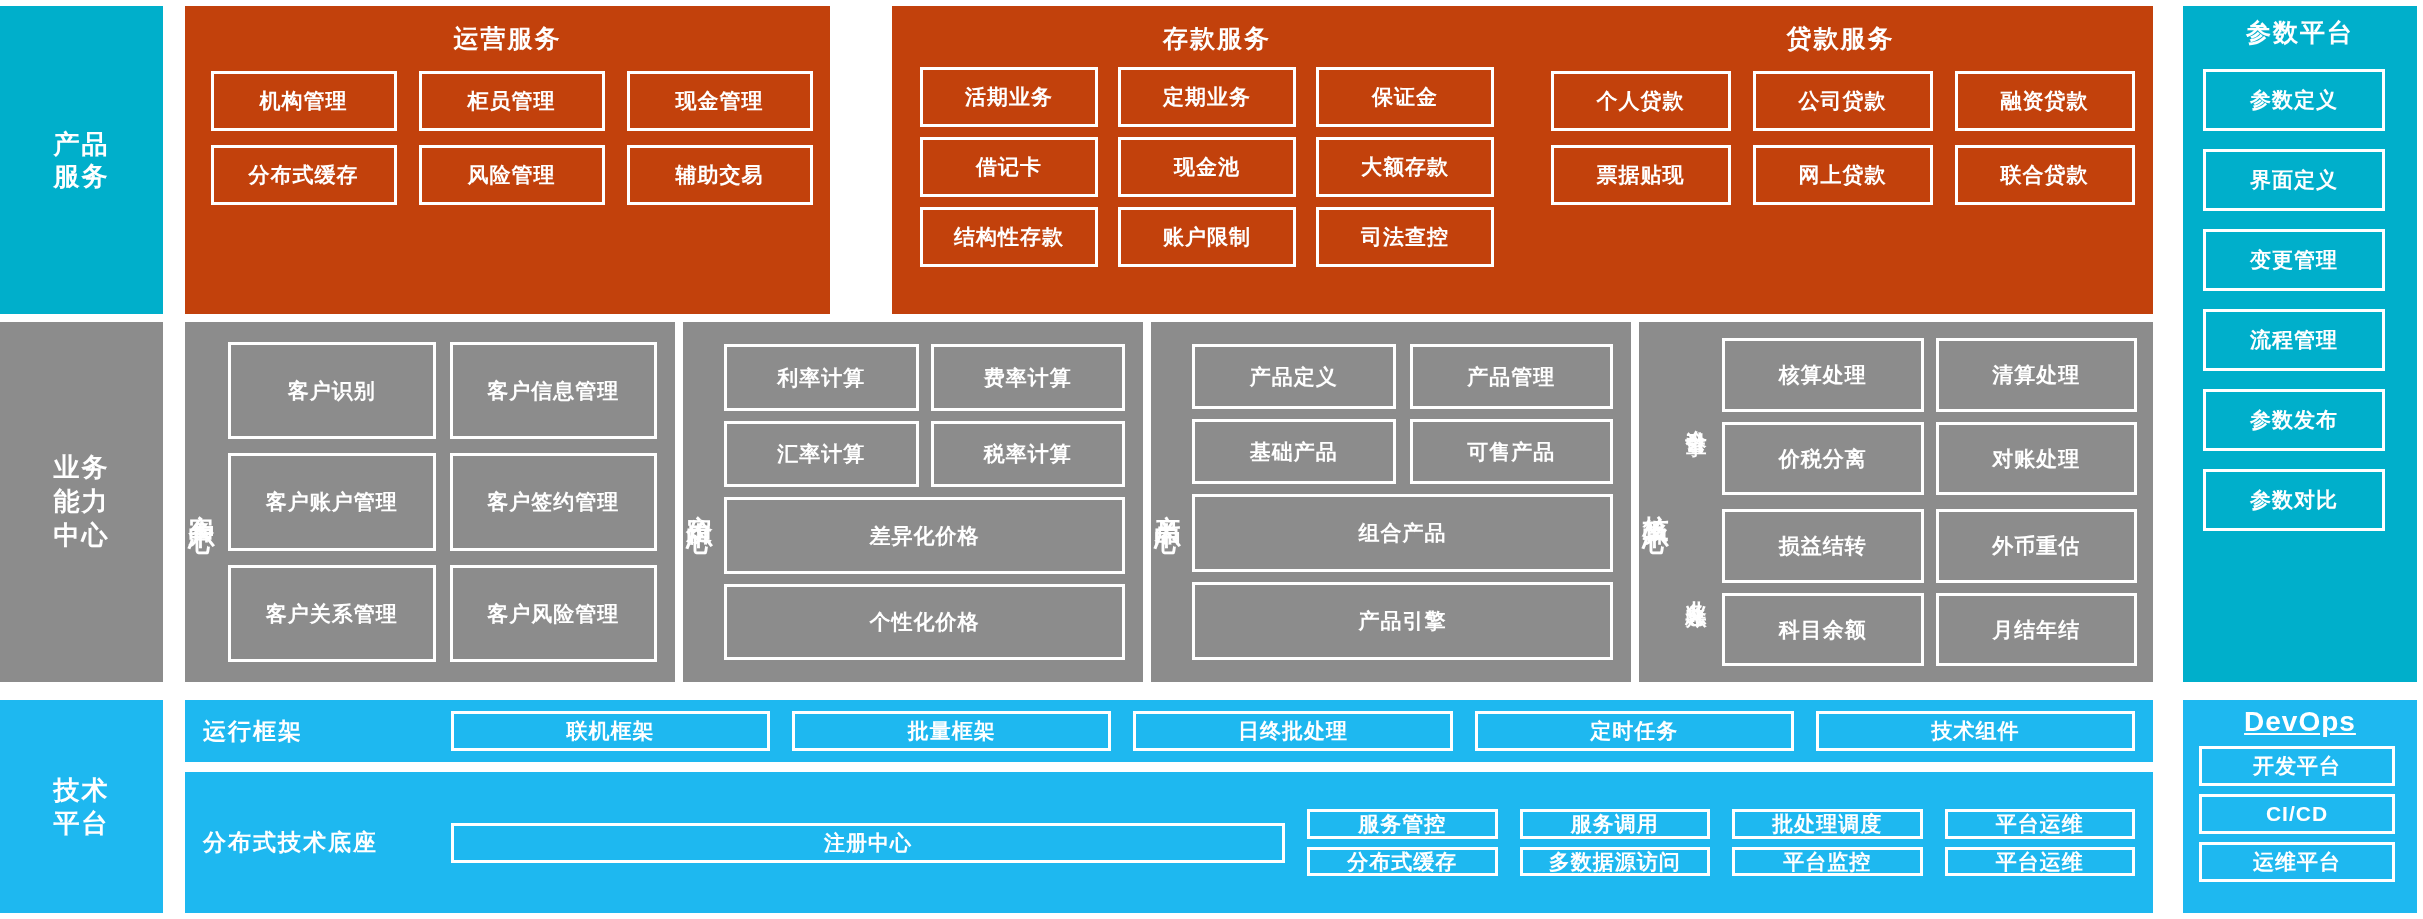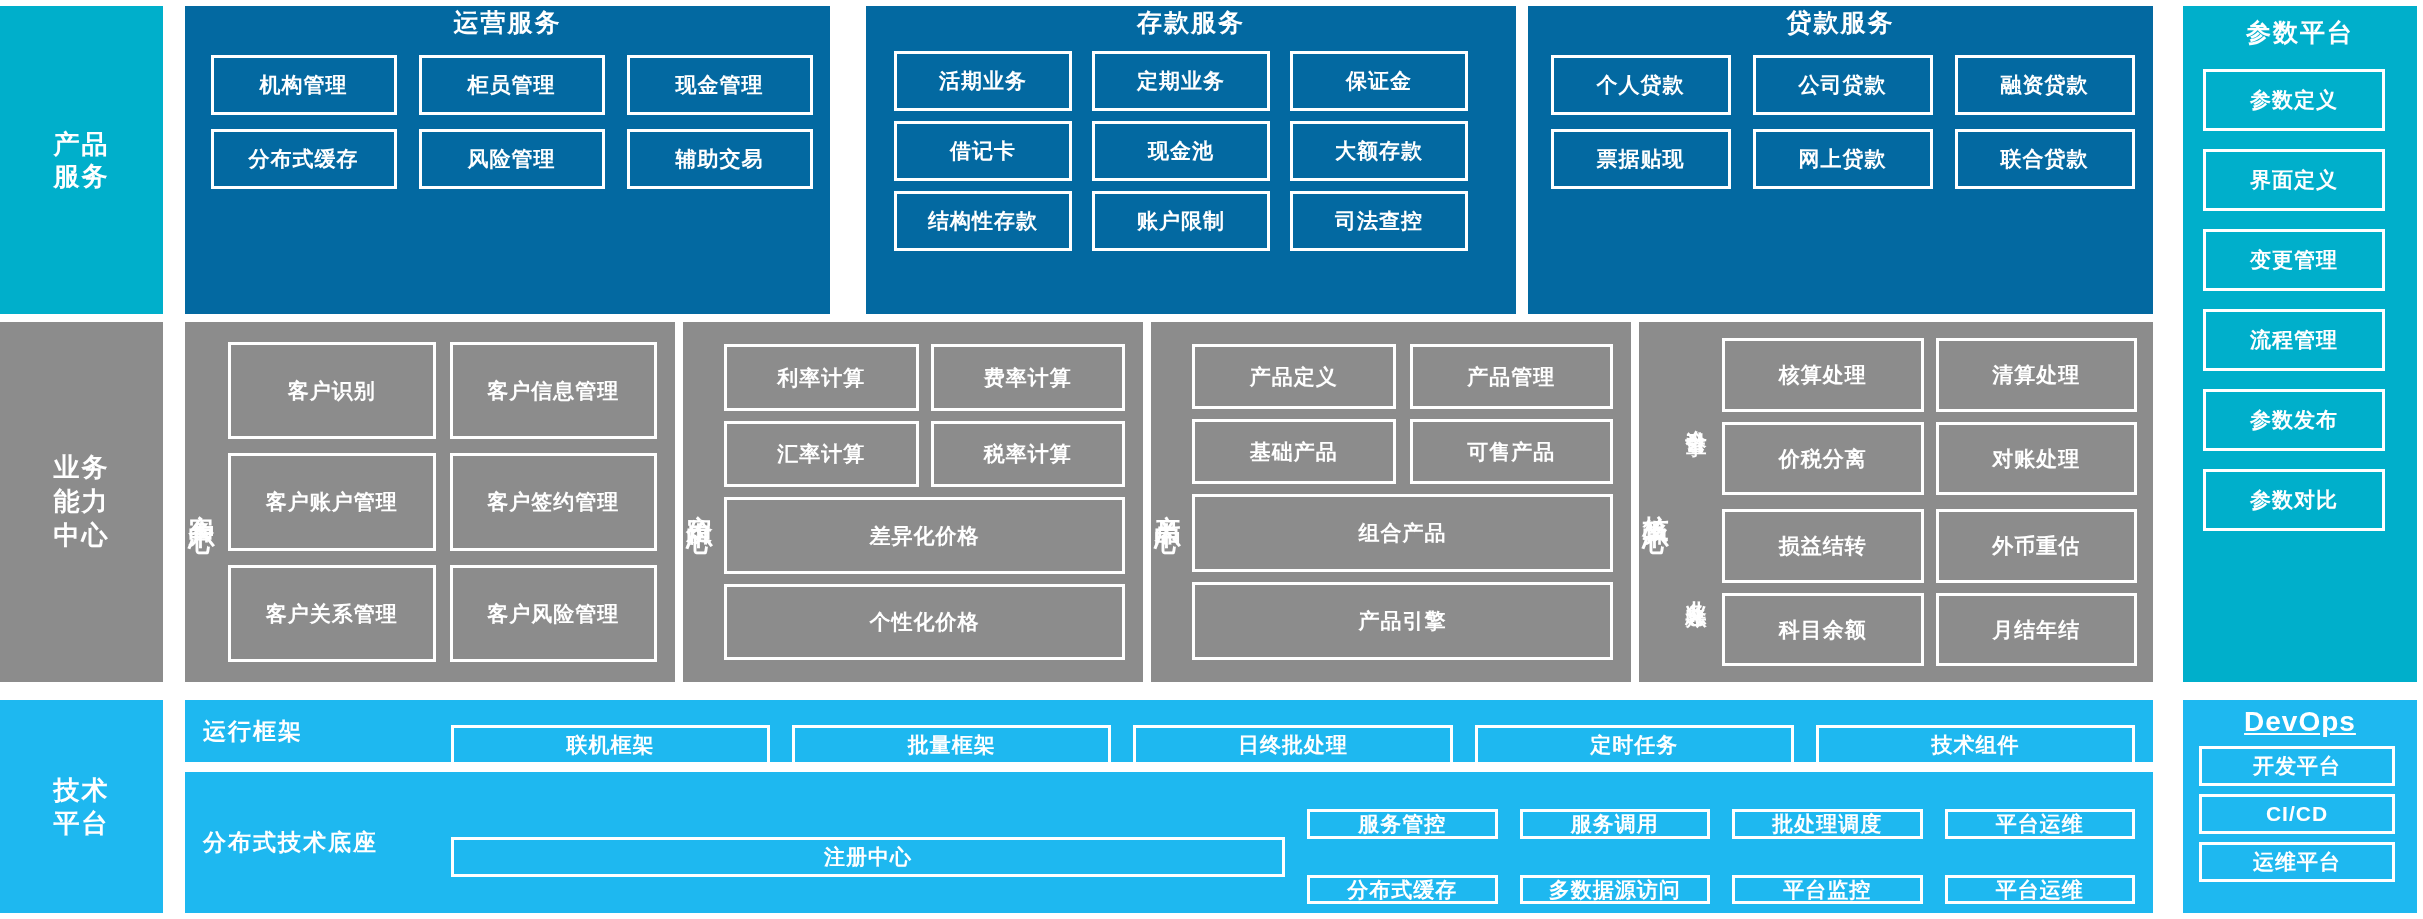--- a/index.html
+++ b/index.html
@@ -54,34 +54,34 @@
     background: #00AFCB;
     display: flex; align-items: center; justify-content: center;
   }
   .b1-side .txt {
     color: #fff; font-weight: bold; font-size: 26px; line-height: 1.25;
     text-align: center; letter-spacing: 2px;
   }
 
   .b1-panel {
     position: absolute; top: 0; height: 308px;
-    background: #0369a1;
-    padding-top: 0;
+    background: #c2410c;
+    padding-top: 16px;
   }
   .b1-panel .panel-title { font-size: 25px; letter-spacing: 2px; }
 
   .b1-grid {
     display: grid;
     gap: 14px 22px;
     margin: 16px auto 0 auto;
   }
   .b1-grid .cell { font-size: 21px; letter-spacing: 1px; }
 
   #panel-ops      { left: 185px;  width: 645px; }
-  #panel-deposit  { left: 866px;  width: 650px; }
+  #panel-deposit  { left: 892px;  width: 650px; }
   #panel-loan     { left: 1528px; width: 625px; }
 
   #grid-ops     { grid-template-columns: repeat(3, 186px); grid-auto-rows: 60px; width: 594px; }
   #grid-deposit { grid-template-columns: repeat(3, 178px); grid-auto-rows: 60px; margin-top: 12px; gap: 10px 20px; width: 594px; }
   #grid-loan    { grid-template-columns: repeat(3, 180px); grid-auto-rows: 60px; width: 580px; }
 
   
   .band2 { position: absolute; left: 0; top: 322px; height: 360px; }
 
   .b2-side {
@@ -160,21 +160,21 @@
     padding: 0 18px;
   }
   #row-runtime { top: 0;   height: 62px; }
   #row-base    { top: 72px; height: 141px; }
 
   .b3-rowlabel {
     color: #fff; font-weight: bold; font-size: 23px;
     width: 248px; flex: 0 0 248px; letter-spacing: 2px;
   }
   .b3-cells { flex: 1; display: flex; gap: 22px; height: 100%; align-items: center; }
-  .b3-cells .cell { flex: 1; height: 40px; font-size: 21px; letter-spacing: 1px; margin-top: 28px; }
+  .b3-cells .cell { flex: 1; height: 40px; font-size: 21px; letter-spacing: 1px; }
 
   .b3-reg { flex: 0 0 318px; height: 102px; font-size: 21px; letter-spacing: 1px; }
   .b3-stack { flex: 1; display: flex; flex-direction: column; gap: 8px; }
   .b3-stack .cell { height: 40px; font-size: 21px; letter-spacing: 1px; }
   .b3-cols { flex: 1; display: flex; gap: 22px; }
   .b3-cols > .b3-stack { flex: 1; }
 
   
   .rcol { position: absolute; left: 2183px; width: 234px; background: #00AFCB; }
   #col-param { top: 6px; height: 676px; padding-top: 10px; }

